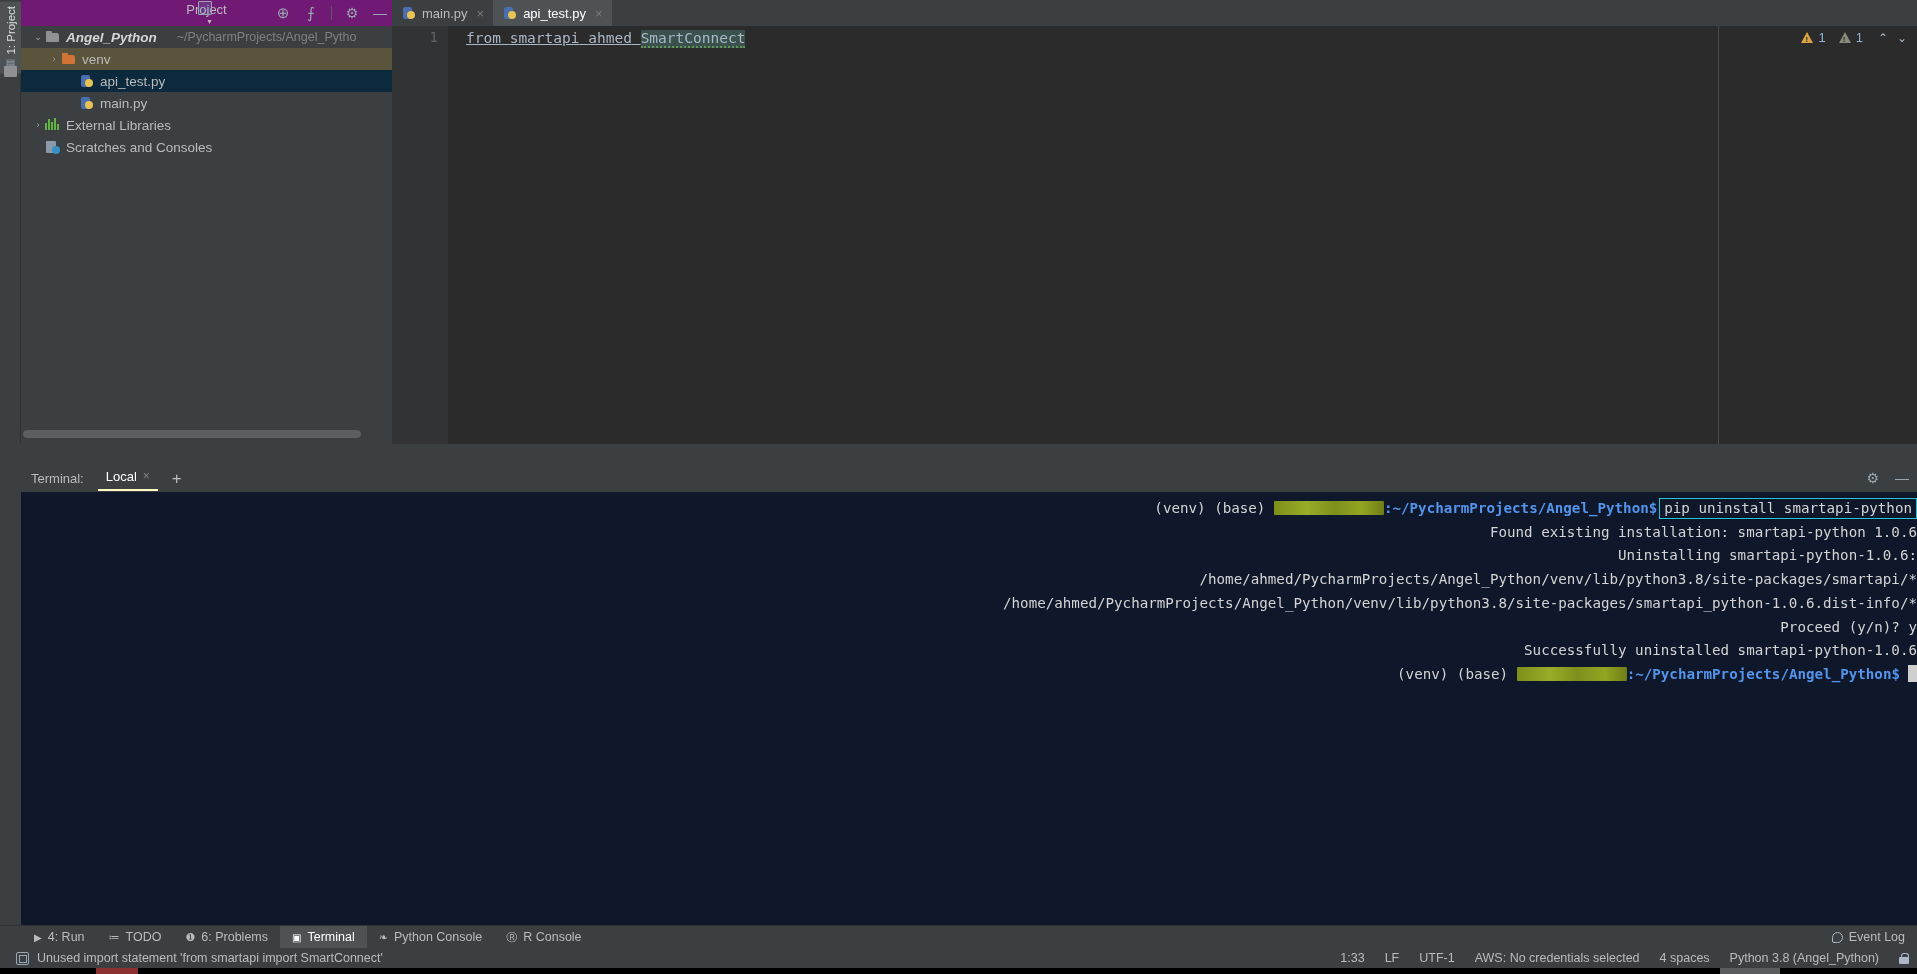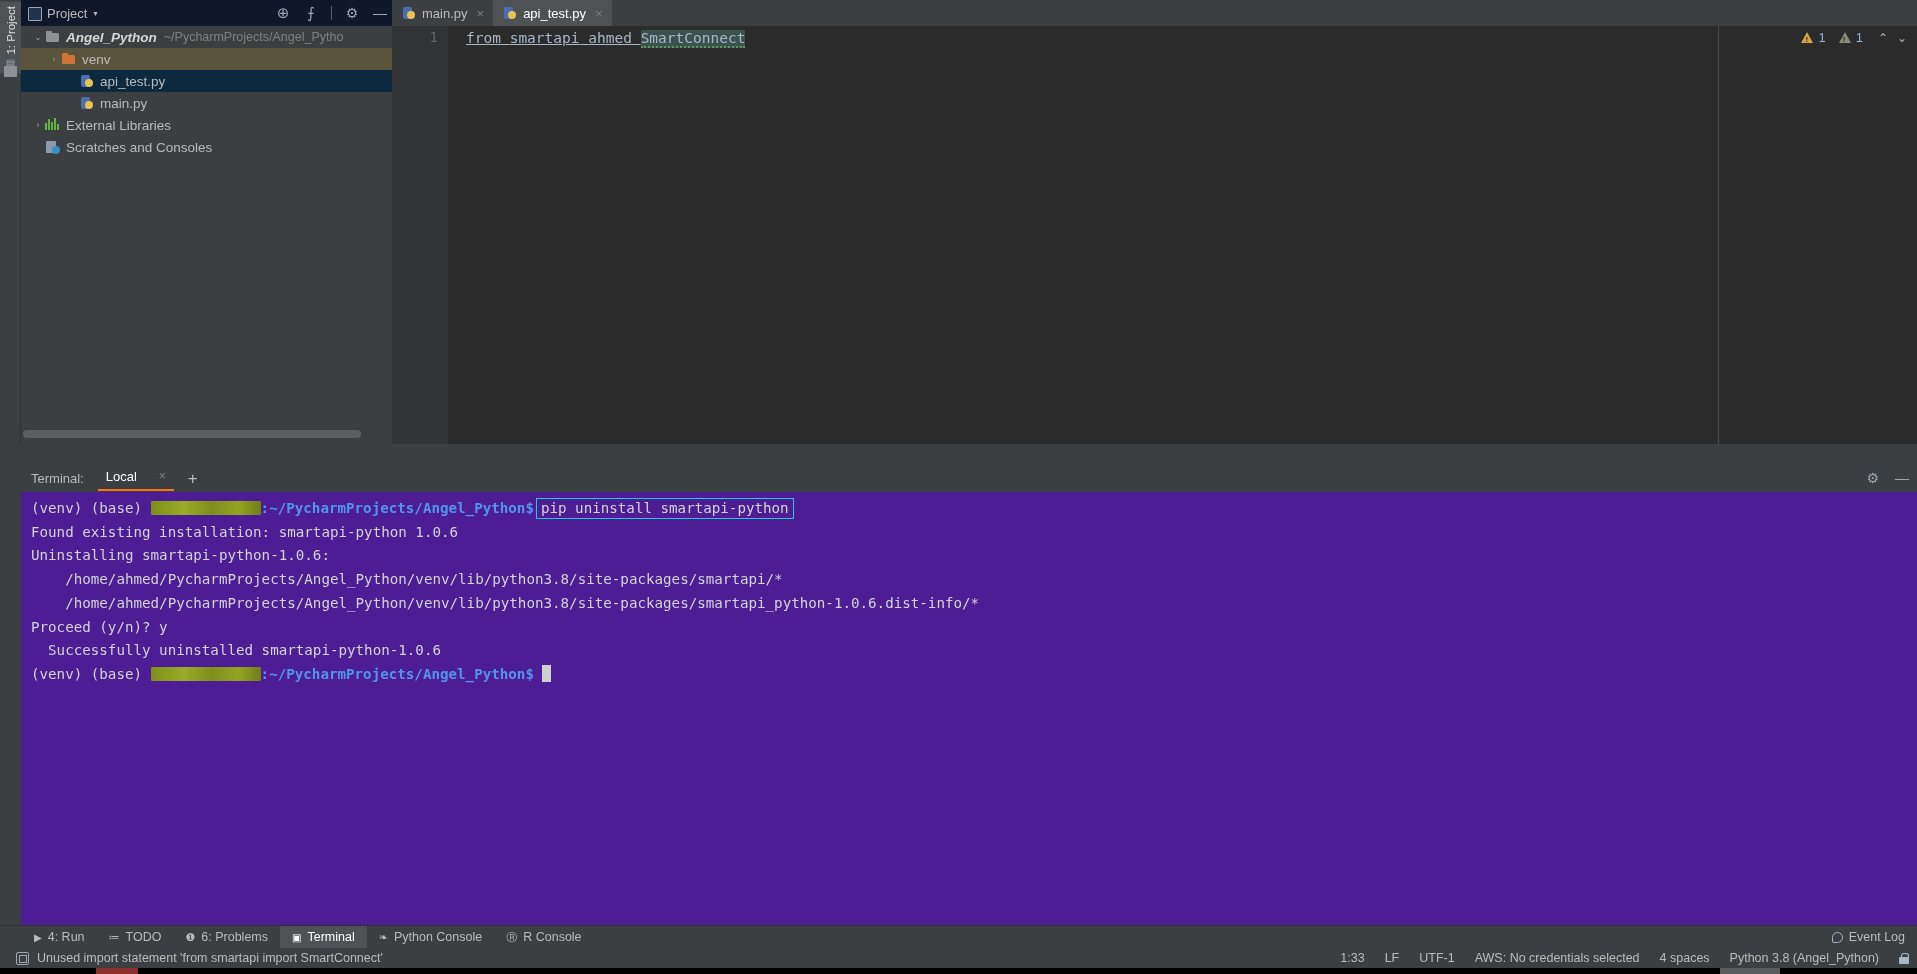--- a/index.html
+++ b/index.html
@@ -30,21 +30,21 @@
   .vtab .vico { font-size: 10px; color: #9aa7b0; }
   .vtab-top { top: 2px; }
 
   
   .project-panel {
     position: absolute; left: 21px; top: 0; width: 371px; height: 444px;
     background: #3c3f41;
   }
   .project-header {
     height: 26px; display: flex; align-items: center;
-    padding: 0 6px; background: #0f172a; position: relative;
+    padding: 0 6px; background: #701a75; position: relative; flex-direction: column;
   }
   .ph-icon { width: 14px; height: 14px; margin-right: 6px; position: relative; }
   .ph-icon:before {
     content: ""; position: absolute; left: 1px; top: 1px; width: 12px; height: 12px;
     border: 1.5px solid #9aa7b0; border-radius: 1px; background: #6fa8dc33;
   }
   .ph-title { font-size: 13px; color: #bbbbbb; }
   .ph-caret { margin-left: 6px; color: #bbbbbb; font-size: 8px; }
   .ph-tools { position: absolute; right: 4px; top: 0; height: 26px; display: flex; align-items: center; gap: 12px; }
   .ph-tools .tool { width: 16px; height: 16px; display: flex; align-items: center; justify-content: center; color: #9aa7b0; }
@@ -85,21 +85,21 @@
   .ico-lib { display:flex; align-items:flex-end; gap:1px; padding-bottom:3px; }
   .ico-lib i { display:block; width:2px; background:#62b543; }
   .ico-scratch:before {
     content:""; position:absolute; left:1px; top:2px; width:10px; height:12px; background:#8b9aa8; border-radius:1px;
   }
   .ico-scratch:after {
     content:""; position:absolute; left:7px; top:7px; width:8px; height:8px; background:#3592c4; border-radius:50%;
   }
   .tname { color: #bbbbbb; }
   .tname.bold { font-weight: bold; color: #d6d6d6; font-style: italic; }
-  .tpath { color: #808080; font-size: 12.5px; margin-left: 7px; }
+  .tpath { color: #808080; font-size: 12.5px; margin-left: 20px; }
 
   .tree-hscroll {
     position: absolute; left: 0; bottom: 0; width: 371px; height: 18px; background: #3c3f41;
   }
   .tree-hscroll .thumb {
     position: absolute; left: 2px; top: 4px; width: 338px; height: 8px;
     background: #5c5f61; border-radius: 4px;
   }
 
   
@@ -153,32 +153,32 @@
   .chev { color: #a9b7c6; font-size: 12px; padding: 0 2px; }
 
   
   .term-wrap { position: absolute; left: 21px; top: 464px; right: 0; height: 481px; background: #3c3f41; }
   .term-header {
     height: 28px; display: flex; align-items: center; padding-left: 10px; position: relative;
     background: #3c3f41;
   }
   .term-label { font-size: 13px; color: #bbbbbb; margin-right: 14px; }
   .term-tab {
-    display: flex; align-items: center; gap: 22px; padding: 3px 8px 5px 8px;
-    font-size: 13px; color: #ffffff; border-bottom: 2px solid #f97316; position: relative; justify-content: center;
+    display: flex; align-items: center; gap: 6px; padding: 3px 8px 5px 8px;
+    font-size: 13px; color: #ffffff; border-bottom: 2px solid #fef9c3; position: relative; justify-content: center;
   }
   .term-tab .tclose { color: #808080; font-size: 12px; }
   .term-plus { margin-left: 14px; color: #bbbbbb; font-size: 17px; line-height: 1; }
   .term-head-tools { position: absolute; right: 8px; top: 0; height: 28px; display: flex; align-items: center; gap: 16px; color: #9aa7b0; }
 
   .term-body {
-    position: absolute; left: 0; top: 28px; right: 0; bottom: 0; background: #4c1d95;
+    position: absolute; left: 0; top: 28px; right: 0; bottom: 0; background: #0f172a;
     font-family: "DejaVu Sans Mono", monospace;
     font-size: 14.2px; line-height: 23.7px;
-    padding: 5px 0 0 10px; color: #bbbbbb; overflow: hidden;
+    padding: 5px 0 0 10px; color: #bbbbbb; overflow: hidden; text-align: right;
   }
   .tline { white-space: pre; }
   .t-white { color: #d4d4d4; }
   .t-blue { color: #5394ec; font-weight: bold; }
   .redact {
     display: inline-block; width: 110px; height: 14px; vertical-align: -2px;
     background: linear-gradient(90deg,#7d8f1a,#99ab27 30%,#7f8f1c 55%,#93a421 80%,#6f7d17);
     filter: blur(0.6px); border-radius: 1px;
   }
   .cmdbox {

